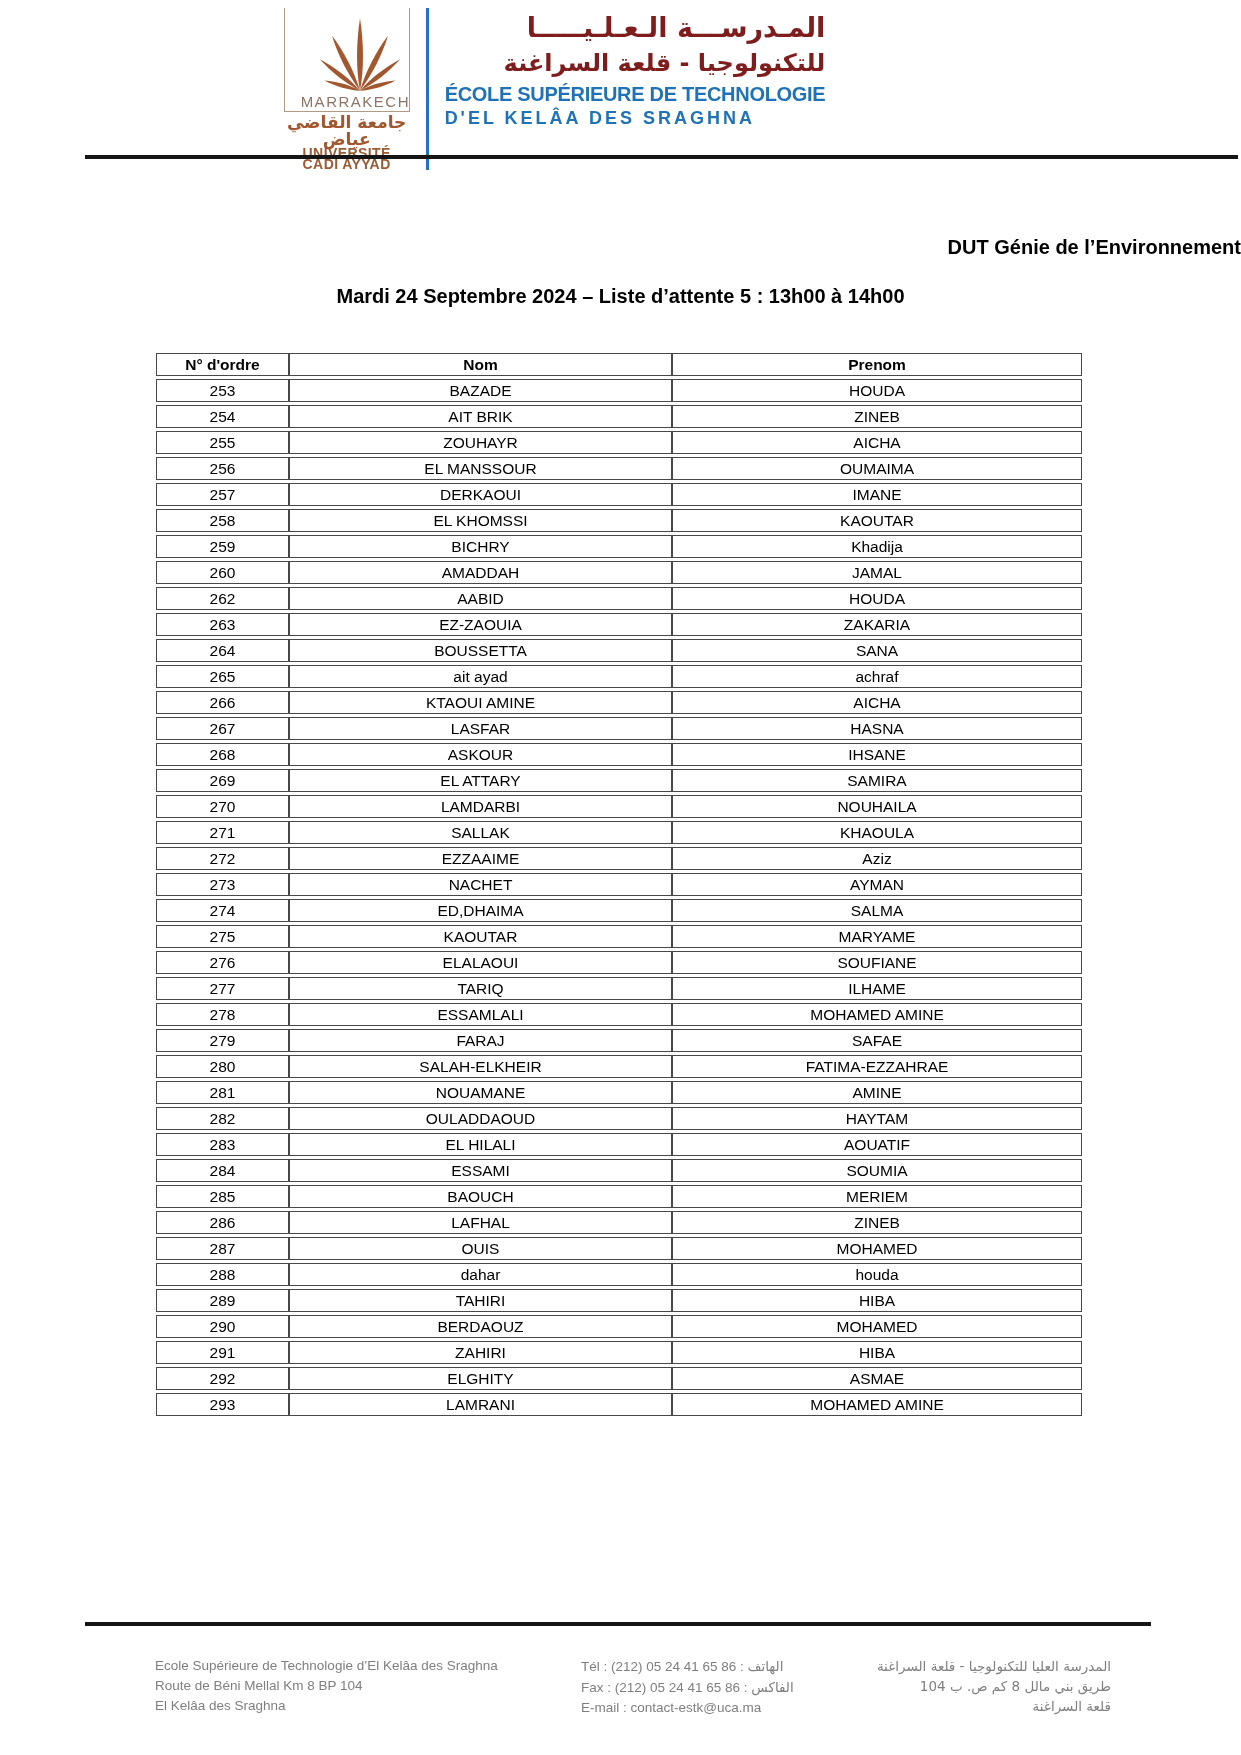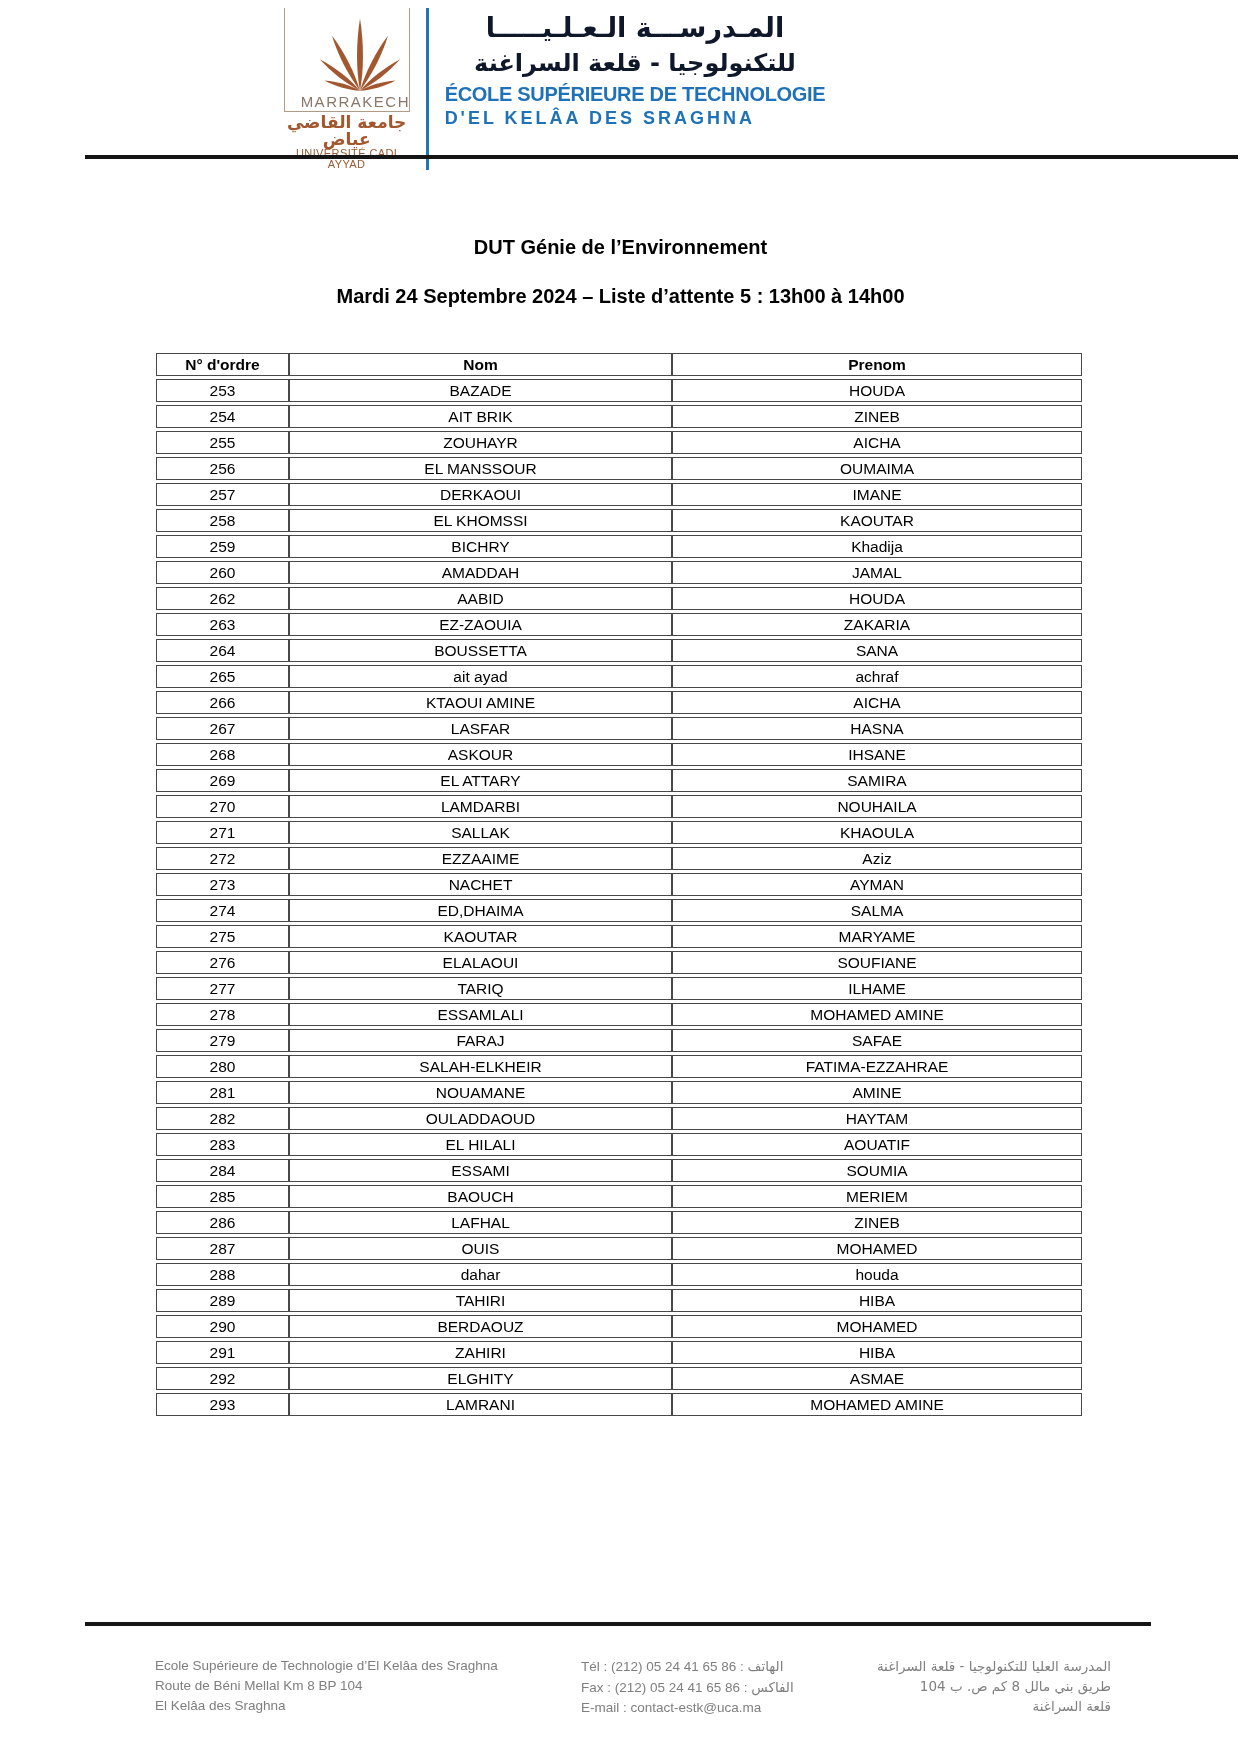--- a/index.html
+++ b/index.html
@@ -32,46 +32,46 @@
   .logo-city{
     font-size:15px;letter-spacing:1.5px;color:#8c7667;
     line-height:16px;margin-top:-2px;
   }
   .logo-ar{
     font-family:"DejaVu Sans",sans-serif;
     direction:rtl;font-size:17px;font-weight:bold;color:#a3572f;
     line-height:17px;margin-top:2px;
   }
   .logo-univ{
-    font-size:11px;font-weight:normal;color:#9b5b33;
+    font-size:14px;font-weight:bold;color:#9b5b33;
     letter-spacing:.4px;line-height:11px;
   }
   .vdivider{width:3px;background:#2274b5;}
   .school-block{padding-top:2px;min-width:250px;}
   .school-ar1,.school-ar2{
     font-family:"DejaVu Sans",sans-serif;
-    direction:rtl;text-align:center;
-    color:#0f172a;font-weight:bold;
+    direction:rtl;text-align:right;
+    color:#7f1d1d;font-weight:bold;
   }
   .school-ar1{font-size:27px;line-height:36px;}
   .school-ar2{font-size:24px;line-height:34px;}
   .school-fr1{
     color:#1f72b8;font-weight:bold;font-size:20px;line-height:25px;
     letter-spacing:-0.3px;margin-top:2px;
   }
   .school-fr2{
     color:#1f72b8;font-weight:bold;font-size:18px;line-height:23px;
     letter-spacing:3px;
   }
   .rule-top{
     position:absolute;top:155px;left:85px;width:1153px;height:4px;background:#151515;
   }
   
   .doc-title{
-    margin:66px 0 0 0;text-align:center;
+    margin:66px 0 0 0;text-align:right;
     font-size:20px;font-weight:bold;
   }
   .doc-subtitle{
     margin:26px 0 0 0;text-align:center;
     font-size:20px;font-weight:bold;
   }
   
   table.list{
     margin:42px 0 0 156px;
     width:926px;

